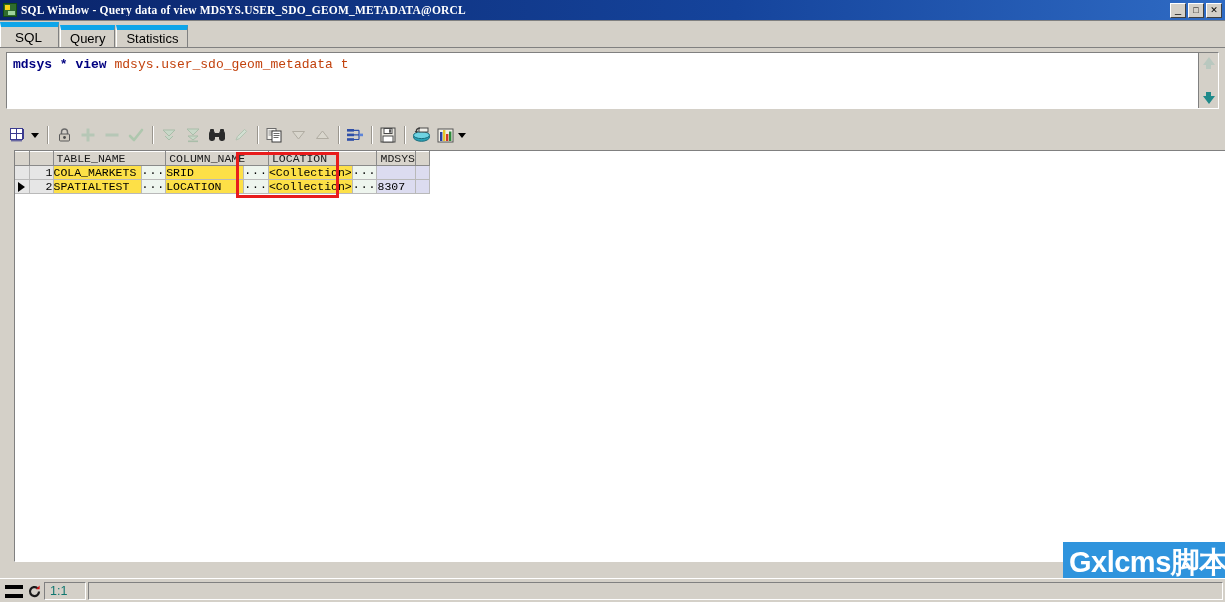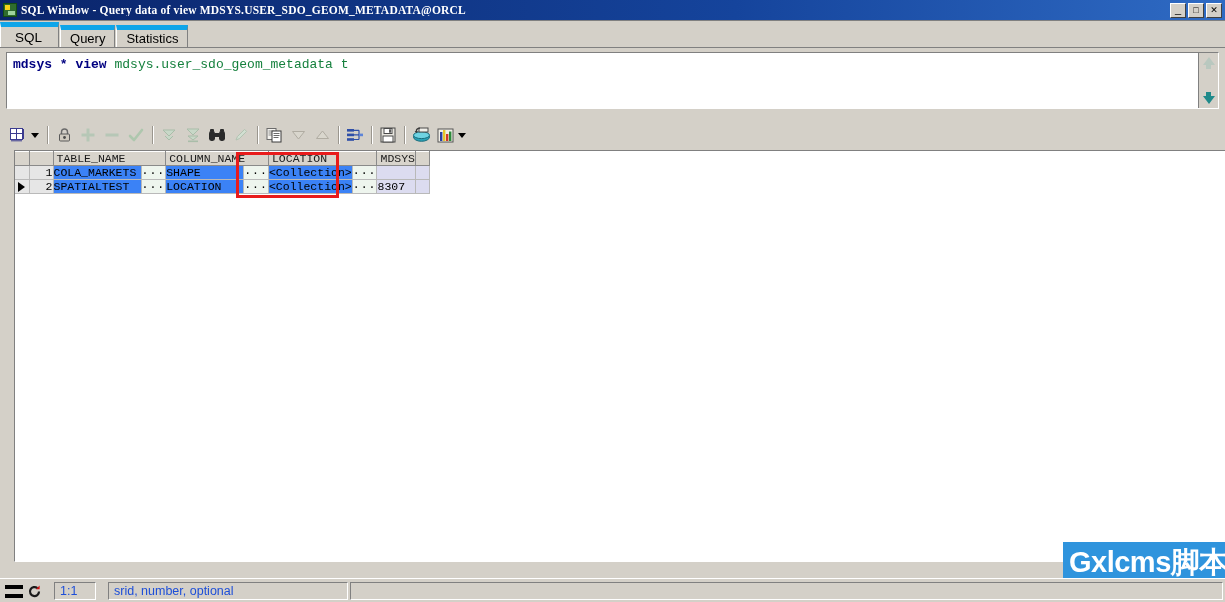--- a/index.html
+++ b/index.html
@@ -77,21 +77,21 @@
     border-right:1px solid #ffffff;border-bottom:1px solid #ffffff;
     box-sizing:border-box;
     display:flex;
   }
   .editor-text{
     flex:1 1 auto;padding:4px 0 0 6px;
     font-family:"Liberation Mono","DejaVu Sans Mono",monospace;
     font-size:13px;color:#222;white-space:pre;line-height:16px;
   }
   .kw{color:#000080;font-weight:bold;}
-  .ident{color:#15803d;}
+  .ident{color:#c2410c;}
   .ed-scroll{
     width:20px;flex:0 0 auto;background:#d4d0c8;
     border-left:1px solid #808080;
     display:flex;flex-direction:column;align-items:center;justify-content:space-between;
     padding:4px 0;box-sizing:border-box;
   }
   .arrow-up,.arrow-dn{width:0;height:0;}
   .arrow-up{border-left:6px solid transparent;border-right:6px solid transparent;border-bottom:8px solid #b9c8bf;}
   .arrow-dn{border-left:6px solid transparent;border-right:6px solid transparent;border-top:8px solid #1f8a8a;}
   .arrow-stem-up{width:5px;height:5px;background:#b9c8bf;margin-top:-1px;}
@@ -137,21 +137,21 @@
     color:#1a1a1a;
   }
   .col-ind{width:14px;}
   .col-num{width:24px;}
   .col-tbl{width:88px;}
   .col-dots{width:14px;}
   .col-col{width:78px;}
   .col-dim{width:76px;}
   .col-srid{width:34px;}
   .col-tail{width:14px;}
-  td.cell{background:#3b82f6;padding-left:3px;}
+  td.cell{background:#fde047;padding-left:3px;}
   td.num{background:#e6e6e6;text-align:right;padding-right:3px;color:#000;}
   td.ind{background:#e6e6e6;text-align:center;}
   td.dots{background:#eef5ee;text-align:center;color:#555;font-size:10px;letter-spacing:1px;}
   td.srid{background:#dcdcf0;text-align:left;padding-right:4px;}
   td.blank{background:#dcdcf0;}
   th.blank{background:#d8d4cc;}
   .rowmark{
     width:0;height:0;border-top:5px solid transparent;border-bottom:5px solid transparent;
     border-left:7px solid #000;margin:0 auto;
   }
@@ -176,21 +176,21 @@
   
   .statusbar{
     position:absolute;left:0;top:578px;width:1225px;height:24px;
     background:#d4d0c8;border-top:1px solid #ffffff;
     display:flex;align-items:center;
   }
   .sb-cell{
     height:18px;display:flex;align-items:center;padding:0 5px;
     border-top:1px solid #808080;border-left:1px solid #808080;
     border-right:1px solid #ffffff;border-bottom:1px solid #ffffff;
-    box-sizing:border-box;margin-left:12px;font-size:12.5px;color:#1d4ed8;
+    box-sizing:border-box;margin-left:2px;font-size:12.5px;color:#0f766e;
   }
   .sb-icons{display:flex;align-items:center;gap:4px;padding-left:5px;}
   .sb-lines{width:18px;height:13px;display:flex;flex-direction:column;justify-content:space-between;}
   .sb-lines i{display:block;height:4px;background:#000;}
   .sb-pos{width:42px;}
   .sb-msg{min-width:240px;}
   .sb-fill{flex:1 1 auto;height:18px;margin-left:2px;margin-right:2px;
     border-top:1px solid #808080;border-left:1px solid #808080;
     border-right:1px solid #ffffff;border-bottom:1px solid #ffffff;box-sizing:border-box;}
 </style>
@@ -411,21 +411,21 @@
         <th colspan="2">LOCATION</th>
         <th>MDSYS</th>
         <th class="blank"></th>
       </tr>
 
       <tr>
         <td class="ind"></td>
         <td class="num">1</td>
         <td class="cell">COLA_MARKETS</td>
         <td class="dots">···</td>
-        <td class="cell">SHAPE</td>
+        <td class="cell">SRID</td>
         <td class="dots">···</td>
         <td class="cell">&lt;Collection&gt;</td>
         <td class="dots">···</td>
         <td class="srid"></td>
         <td class="blank"></td>
       </tr>
 
       <tr>
         <td class="ind">
               <div class="rowmark"></div>
@@ -455,17 +455,16 @@
       <div class="sb-lines">
           <i></i>
           <i></i>
         </div>
       <svg width="15" height="15" viewBox="0 0 15 15">
         <path d="M12 7.5 a4.5 4.5 0 1 1 -1.6 -3.4" fill="none" stroke="#1a1a1a" stroke-width="2.2"></path>
         <path d="M12.6 1.5 L12.6 5.2 L9 5.2 Z" fill="#d01010"></path>
       </svg>
     </div>
     <div class="sb-cell sb-pos">1:1</div>
-    <div class="sb-cell sb-msg">srid, number, optional</div>
     <div class="sb-fill"></div>
   </div>
 
 </div>
 
 </body></html>

